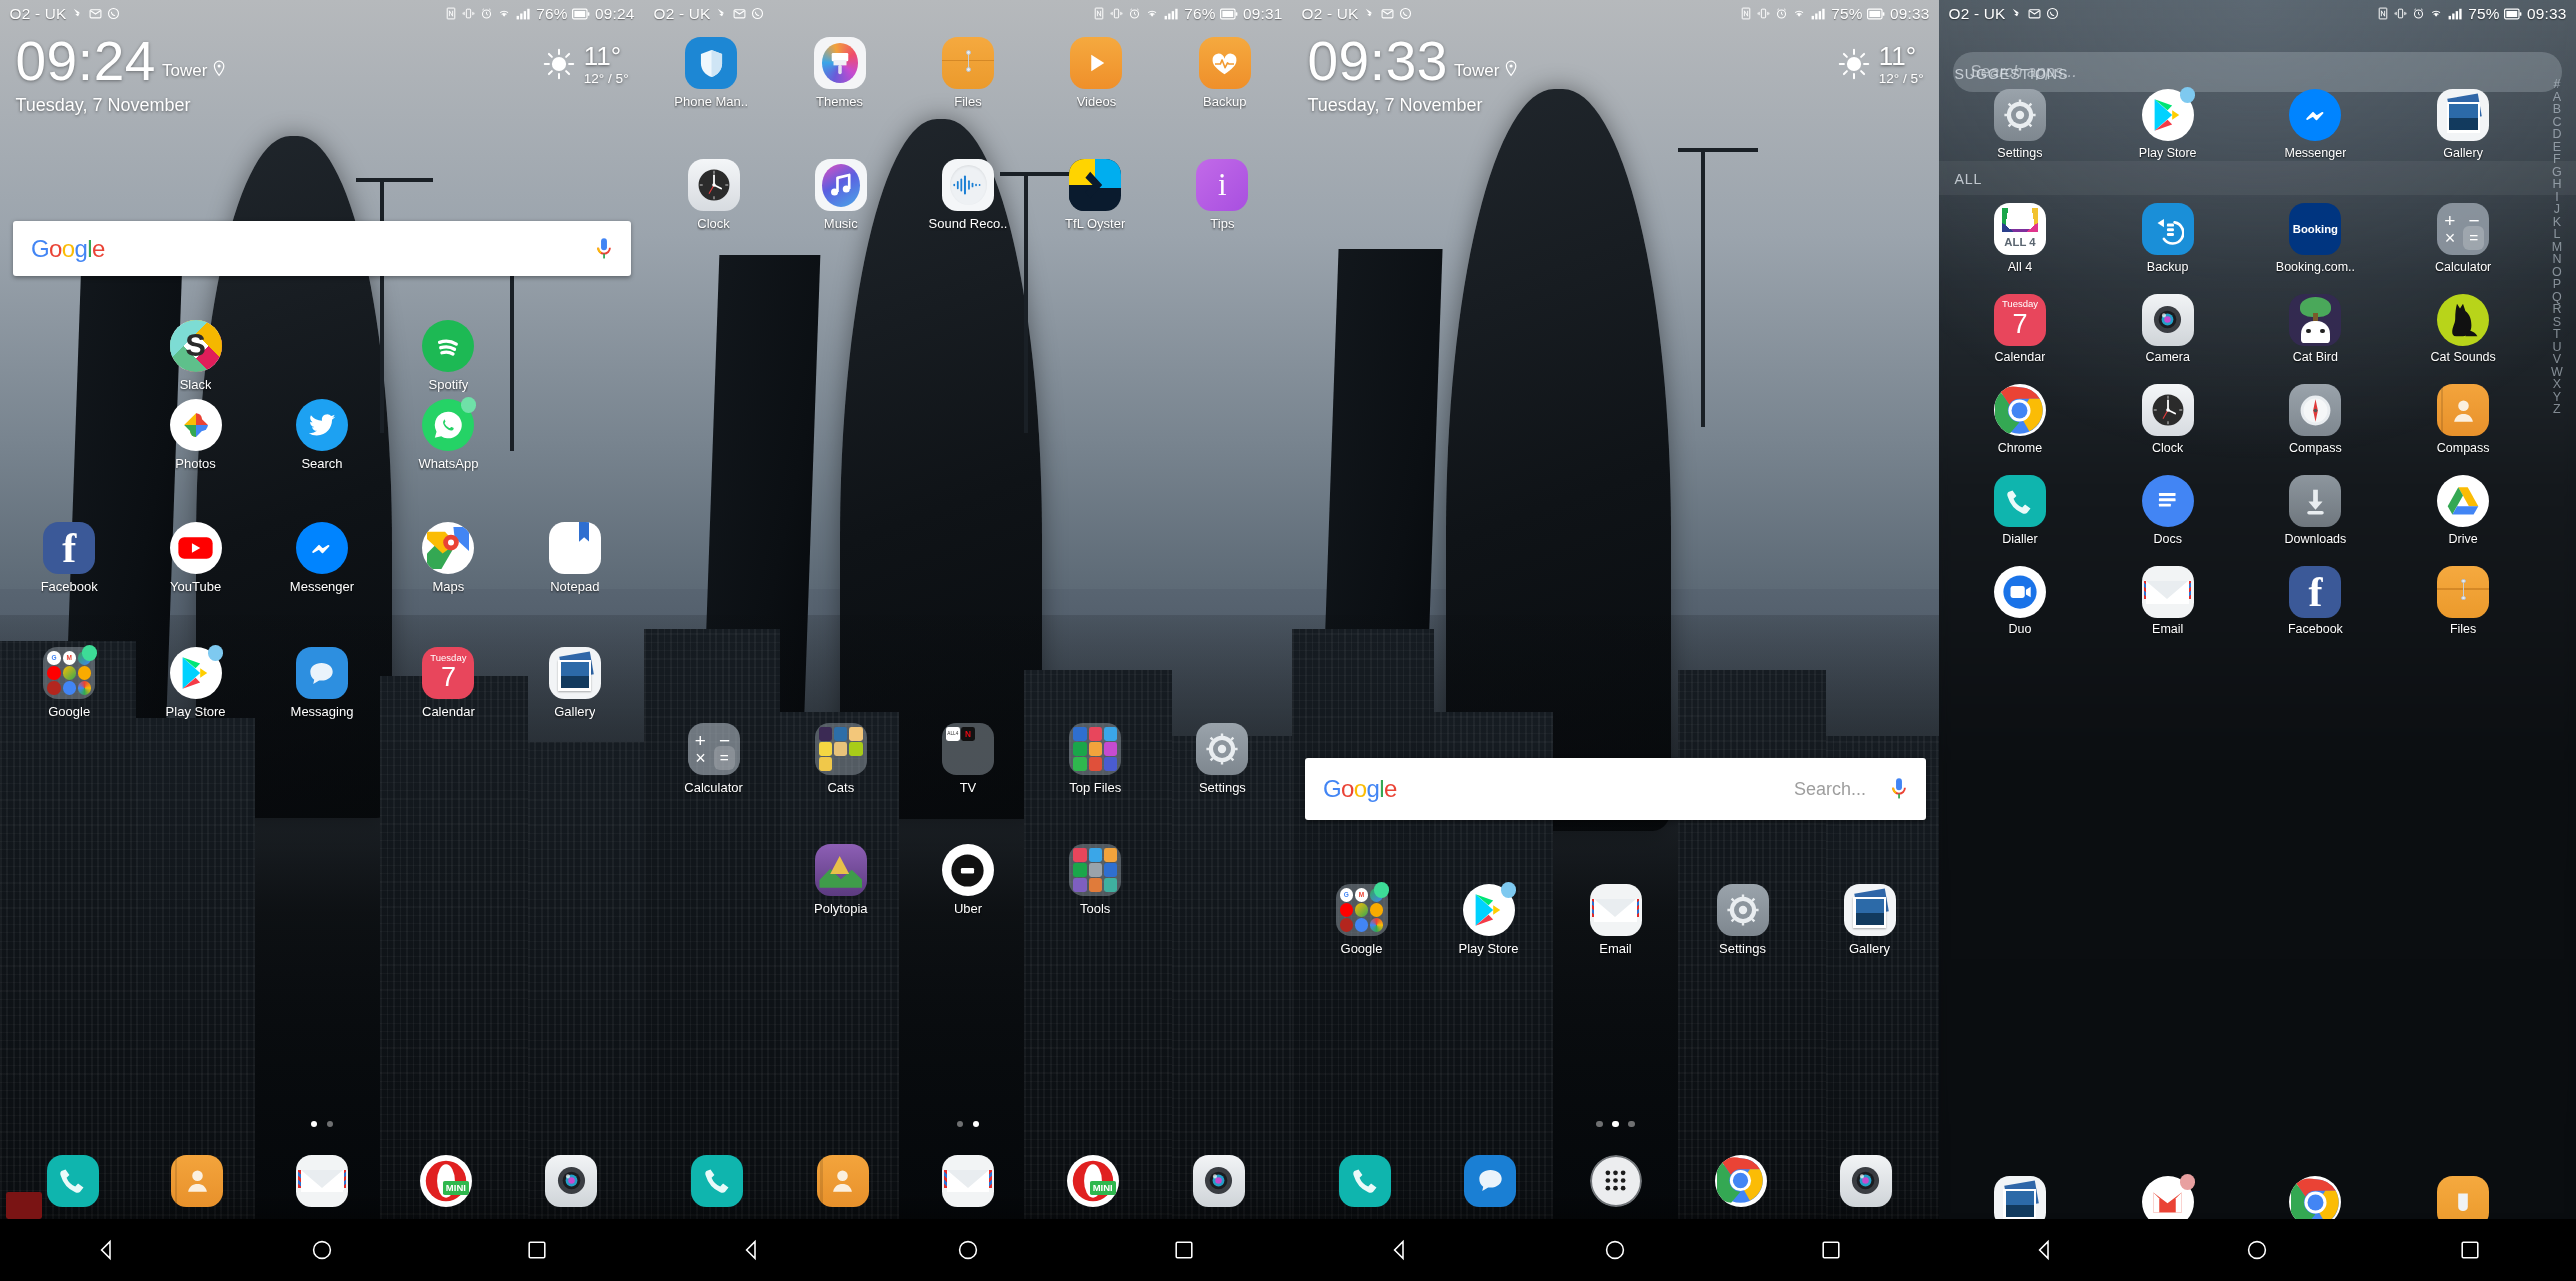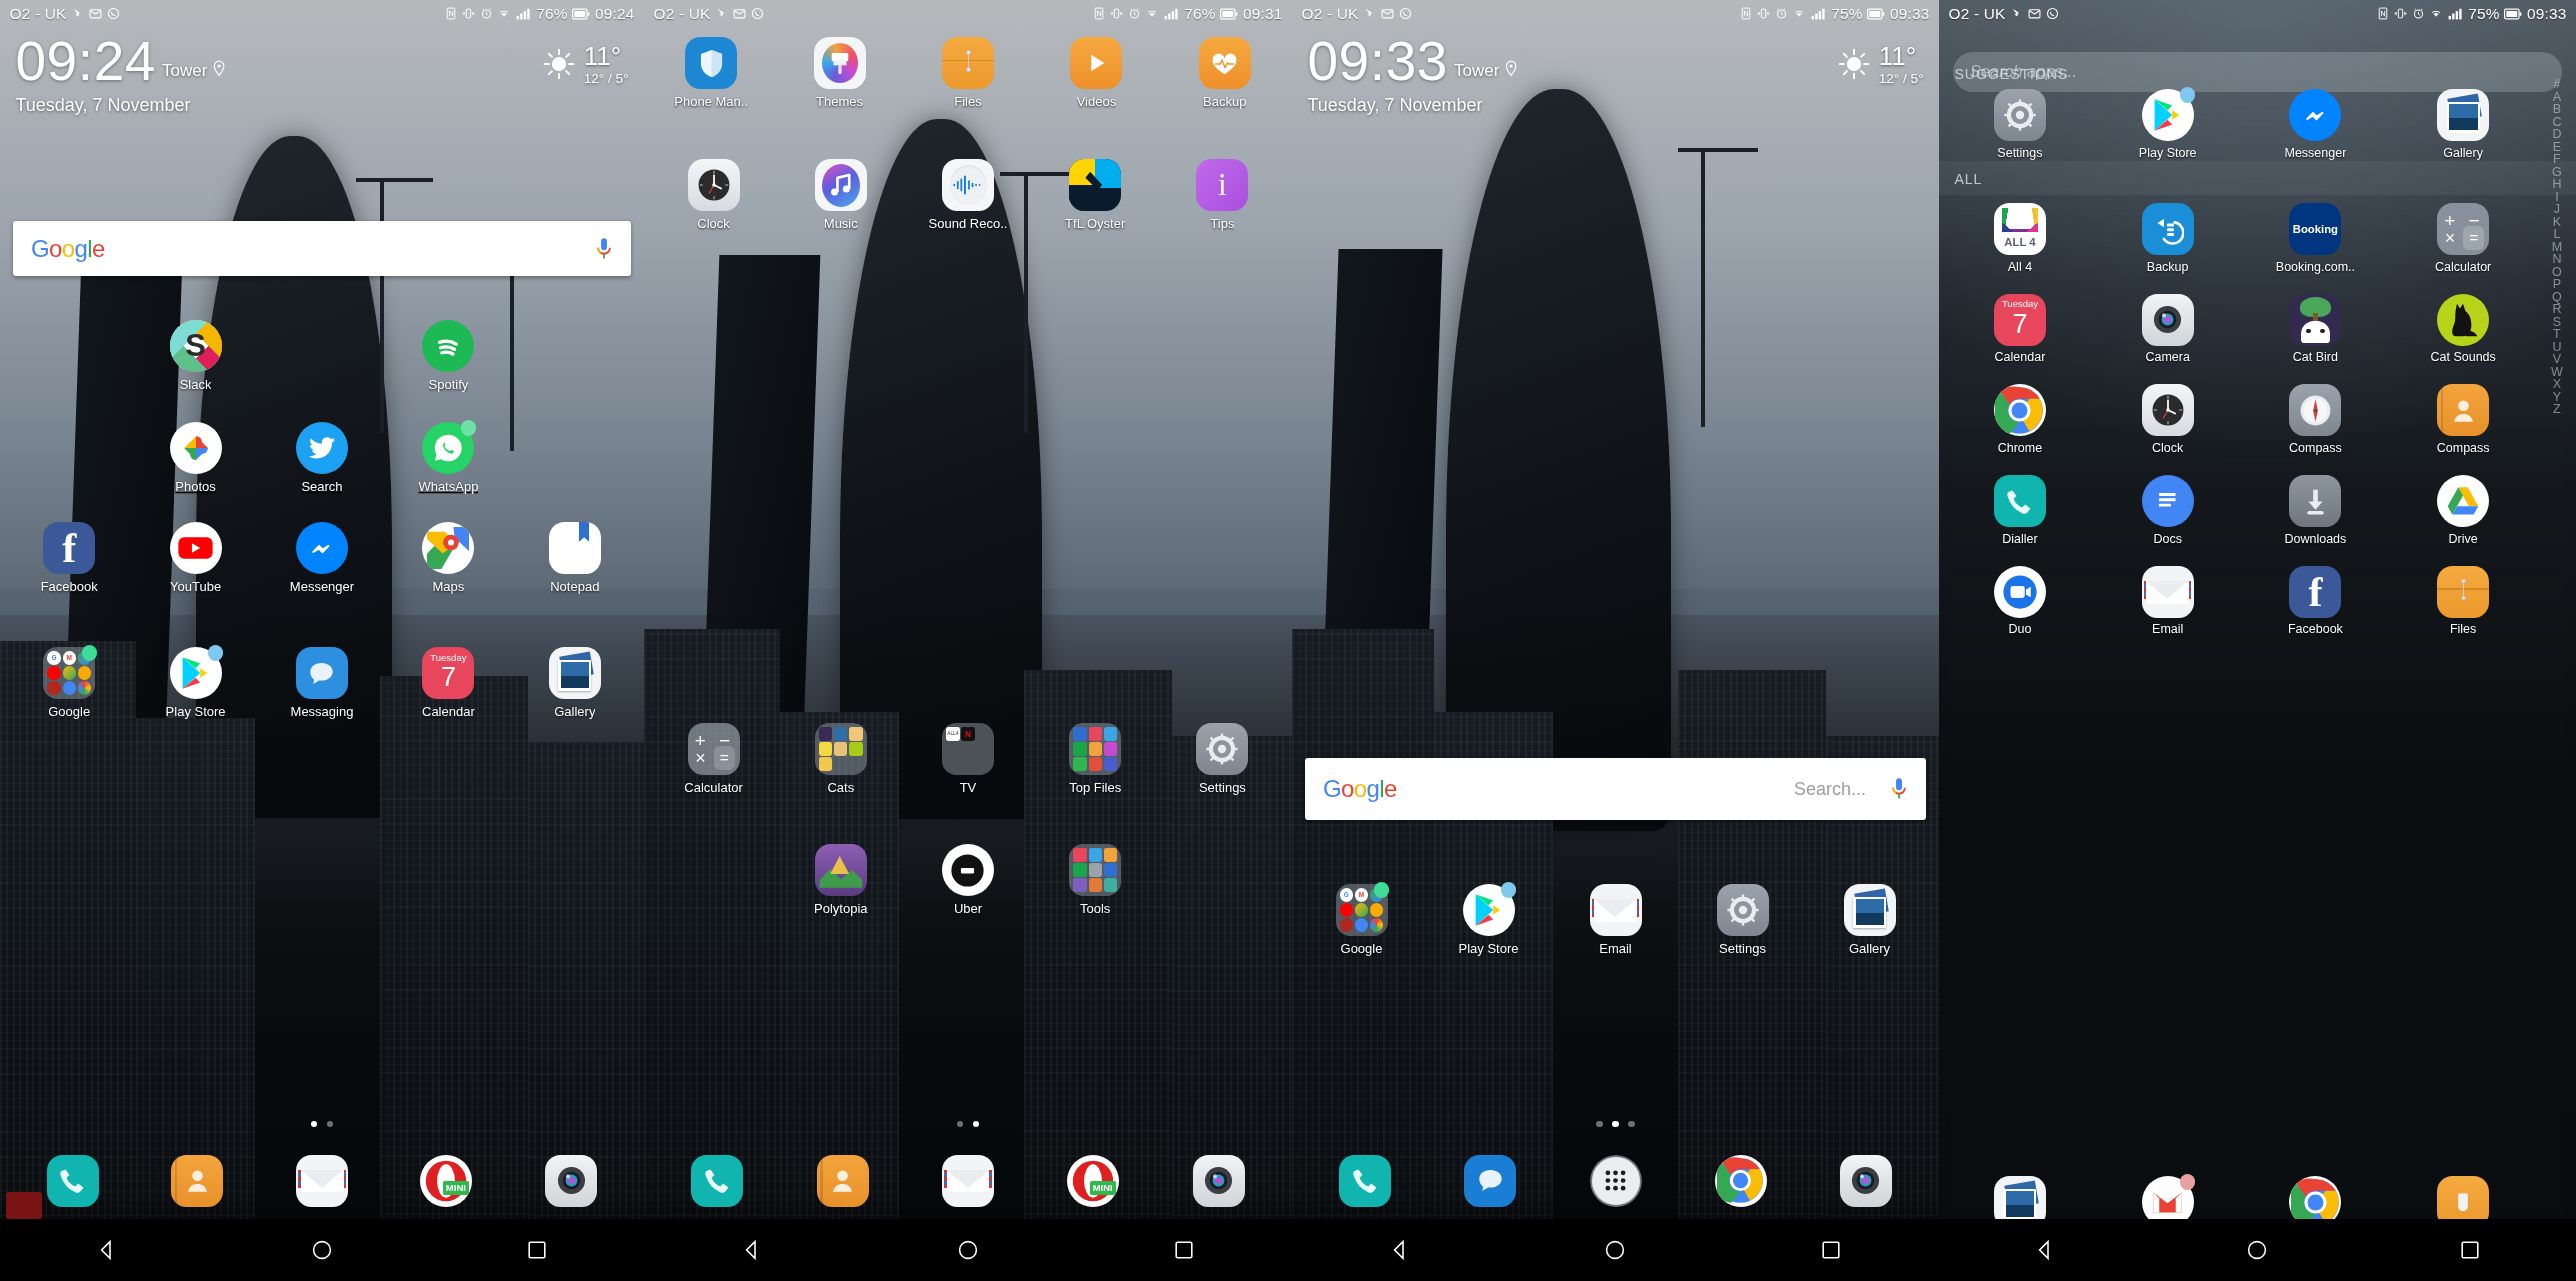--- a/index.html
+++ b/index.html
@@ -281,21 +281,21 @@
                   <path d="M20 41.5c6-1.8 13.2-1.2 18.5 2"></path>
                 </g>
               </svg>
           </div>
         </div>
         <div class="lbl">Spotify</div>
       </div>
       <div></div>
     </div>
 
-    <div class="grid g5" style="top:422px;text-decoration:underline;">
+    <div class="grid g5" style="top:399px;">
       <div></div>
       <div class="app">
         <div class="ic cir">
           <div class="fill" style="background:#fff;"></div>
           <div class="ctr">
             <svg width="38" height="38" viewBox="0 0 64 64">
               <path d="M32 32V12a10 10 0 0 1 0 20z" fill="#EA4335"></path>
               <path d="M32 32H12a10 10 0 0 1 20 0z" fill="#FBBC05" transform="rotate(-90 32 32)"></path>
               <path d="M32 32V52a10 10 0 0 1 0-20z" fill="#34A853"></path>
               <path d="M32 32h20a10 10 0 0 1-20 0z" fill="#4285F4"></path>

